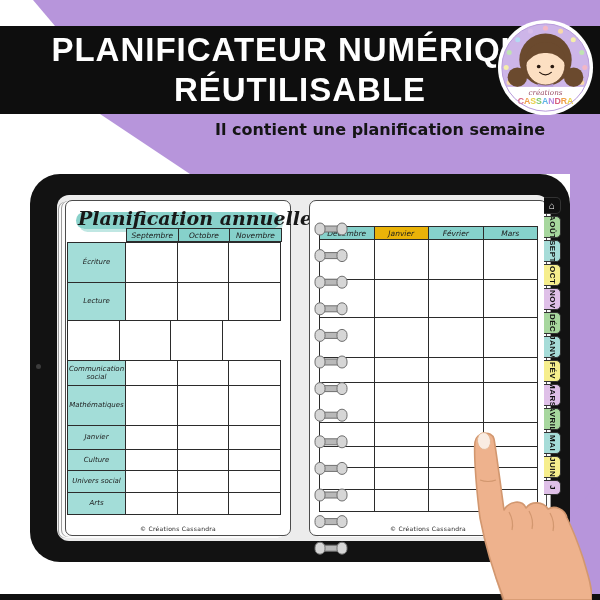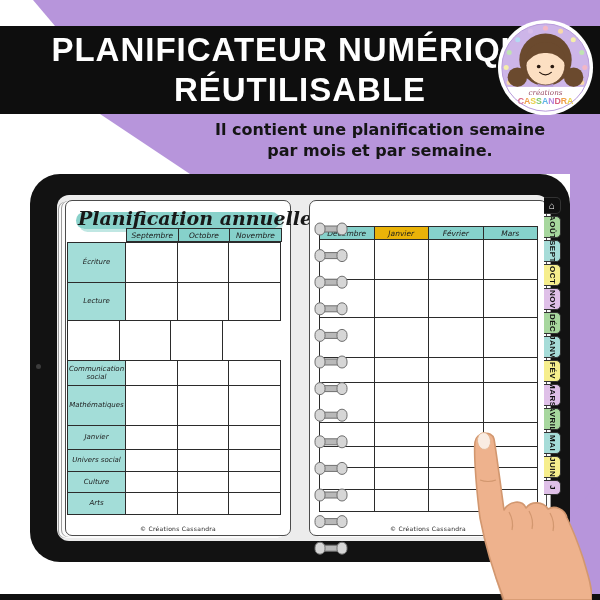--- a/index.html
+++ b/index.html
@@ -82,21 +82,20 @@
 
   <div class="banner">
     <div class="banner-inner">
       <div>PLANIFICATEUR NUMÉRIQUE</div>
       <div>RÉUTILISABLE</div>
     </div>
   </div>
 
   <div class="subtitle">
     <div>Il contient une planification semaine</div>
-    <div>par mois et par semaine.</div>
   </div>
 
   <div class="logo">
     <svg id="logo-svg" viewBox="0 0 100 100" width="97" height="97">
       <circle cx="50" cy="50" r="49" fill="#ffffff"></circle>
       <circle cx="50" cy="50" r="45" fill="#cdb5e8"></circle>
       <g id="logo-dots">
           <circle cx="90.5" cy="50" r="2.6" fill="#f3b7c6"></circle>
           <circle cx="87.41712106670711" cy="65.49867901078613" r="2.6" fill="#f8d9a8"></circle>
           <circle cx="78.63782463805518" cy="78.63782463805518" r="2.6" fill="#f5eeaa"></circle>
@@ -180,30 +179,30 @@
               <div class="gcell " style="width: 52.6px; height: 41px; margin: 0px 0px -1px -1px; background: rgb(255, 255, 255);"></div>
               <div class="gcell " style="width: 52.6px; height: 41px; margin: 0px 0px -1px -1px; background: rgb(255, 255, 255);"></div>
             </div>
             <div class="grow">
               <div class="gcell glabel" style="width: 59px; height: 25px; margin: 0px 0px -1px -1px; background: rgb(163, 221, 216);">Janvier</div>
               <div class="gcell " style="width: 52.6px; height: 25px; margin: 0px 0px -1px -1px; background: rgb(255, 255, 255);"></div>
               <div class="gcell " style="width: 52.6px; height: 25px; margin: 0px 0px -1px -1px; background: rgb(255, 255, 255);"></div>
               <div class="gcell " style="width: 52.6px; height: 25px; margin: 0px 0px -1px -1px; background: rgb(255, 255, 255);"></div>
             </div>
             <div class="grow">
-              <div class="gcell glabel" style="width: 59px; height: 23px; margin: 0px 0px -1px -1px; background: rgb(163, 221, 216);">Univers social</div>
-              <div class="gcell " style="width: 52.6px; height: 23px; margin: 0px 0px -1px -1px; background: rgb(255, 255, 255);"></div>
-              <div class="gcell " style="width: 52.6px; height: 23px; margin: 0px 0px -1px -1px; background: rgb(255, 255, 255);"></div>
-              <div class="gcell " style="width: 52.6px; height: 23px; margin: 0px 0px -1px -1px; background: rgb(255, 255, 255);"></div>
-            </div>
-            <div class="grow">
               <div class="gcell glabel" style="width: 59px; height: 22px; margin: 0px 0px -1px -1px; background: rgb(163, 221, 216);">Culture</div>
               <div class="gcell " style="width: 52.6px; height: 22px; margin: 0px 0px -1px -1px; background: rgb(255, 255, 255);"></div>
               <div class="gcell " style="width: 52.6px; height: 22px; margin: 0px 0px -1px -1px; background: rgb(255, 255, 255);"></div>
               <div class="gcell " style="width: 52.6px; height: 22px; margin: 0px 0px -1px -1px; background: rgb(255, 255, 255);"></div>
+            </div>
+            <div class="grow">
+              <div class="gcell glabel" style="width: 59px; height: 23px; margin: 0px 0px -1px -1px; background: rgb(163, 221, 216);">Univers social</div>
+              <div class="gcell " style="width: 52.6px; height: 23px; margin: 0px 0px -1px -1px; background: rgb(255, 255, 255);"></div>
+              <div class="gcell " style="width: 52.6px; height: 23px; margin: 0px 0px -1px -1px; background: rgb(255, 255, 255);"></div>
+              <div class="gcell " style="width: 52.6px; height: 23px; margin: 0px 0px -1px -1px; background: rgb(255, 255, 255);"></div>
             </div>
             <div class="grow">
               <div class="gcell glabel" style="width: 59px; height: 23px; margin: 0px 0px -1px -1px; background: rgb(163, 221, 216);">Arts</div>
               <div class="gcell " style="width: 52.6px; height: 23px; margin: 0px 0px -1px -1px; background: rgb(255, 255, 255);"></div>
               <div class="gcell " style="width: 52.6px; height: 23px; margin: 0px 0px -1px -1px; background: rgb(255, 255, 255);"></div>
               <div class="gcell " style="width: 52.6px; height: 23px; margin: 0px 0px -1px -1px; background: rgb(255, 255, 255);"></div>
             </div>
           </div>
         <div class="page-footer" style="bottom:3px;">© Créations Cassandra</div>
       </div>

